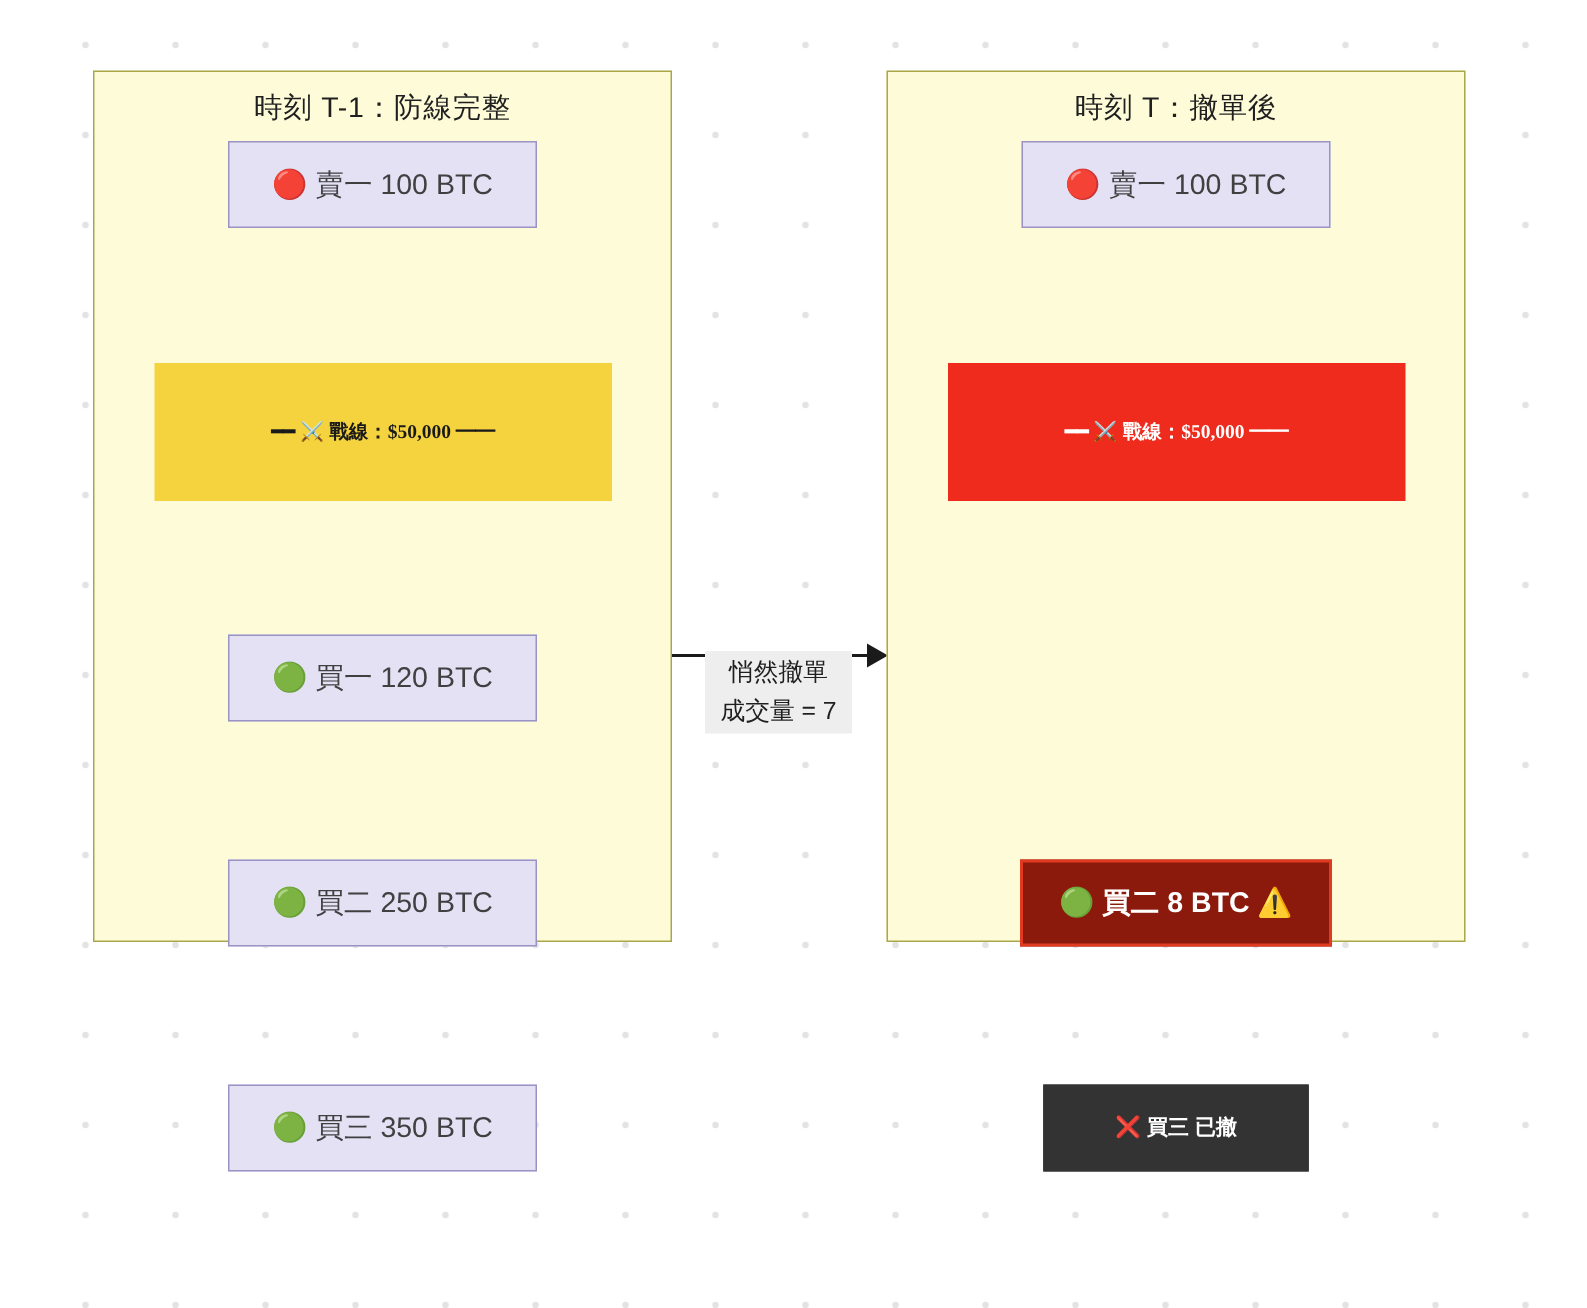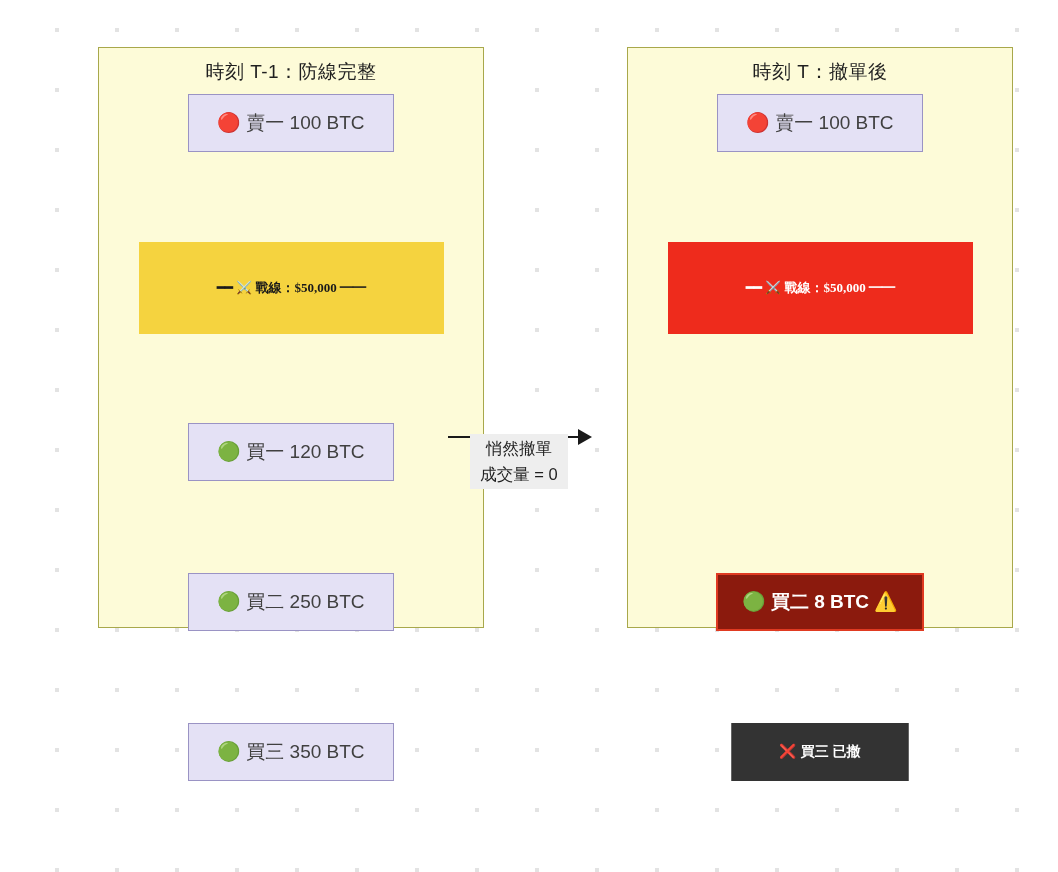--- a/index.html
+++ b/index.html
@@ -25,21 +25,20 @@
 
   
   .panel {
     position: absolute;
     top: 47px;
     width: 386px;
     height: 581px;
     background: #fdfbd8;
     border: 1px solid #a8a84b;
     box-sizing: border-box;
-    margin-left: 36px;
   }
   .panel.left  { left: 62px; }
   .panel.right { left: 591px; }
 
   .panel-title {
     position: absolute;
     top: 11px;
     left: 0;
     width: 100%;
     text-align: center;
@@ -172,21 +171,21 @@
 
     <div class="order-box normal row-buy2">🟢 買二 250 BTC</div>
 
     <div class="order-box normal row-buy3">🟢 買三 350 BTC</div>
   </div>
 
   <div class="arrow-line"></div>
   <div class="arrow-head"></div>
   <div class="arrow-label">
     <div>悄然撤單</div>
-    <div>成交量 = 0</div>
+    <div>成交量 = 7</div>
   </div>
 
   <div class="panel right">
     <div class="panel-title">時刻 T：撤單後</div>
 
     <div class="order-box normal row-sell1">🔴 賣一 100 BTC</div>
 
     <div class="battle-band broken">━━ ⚔️ 戰線：$50,000 ━━</div>
 
 

